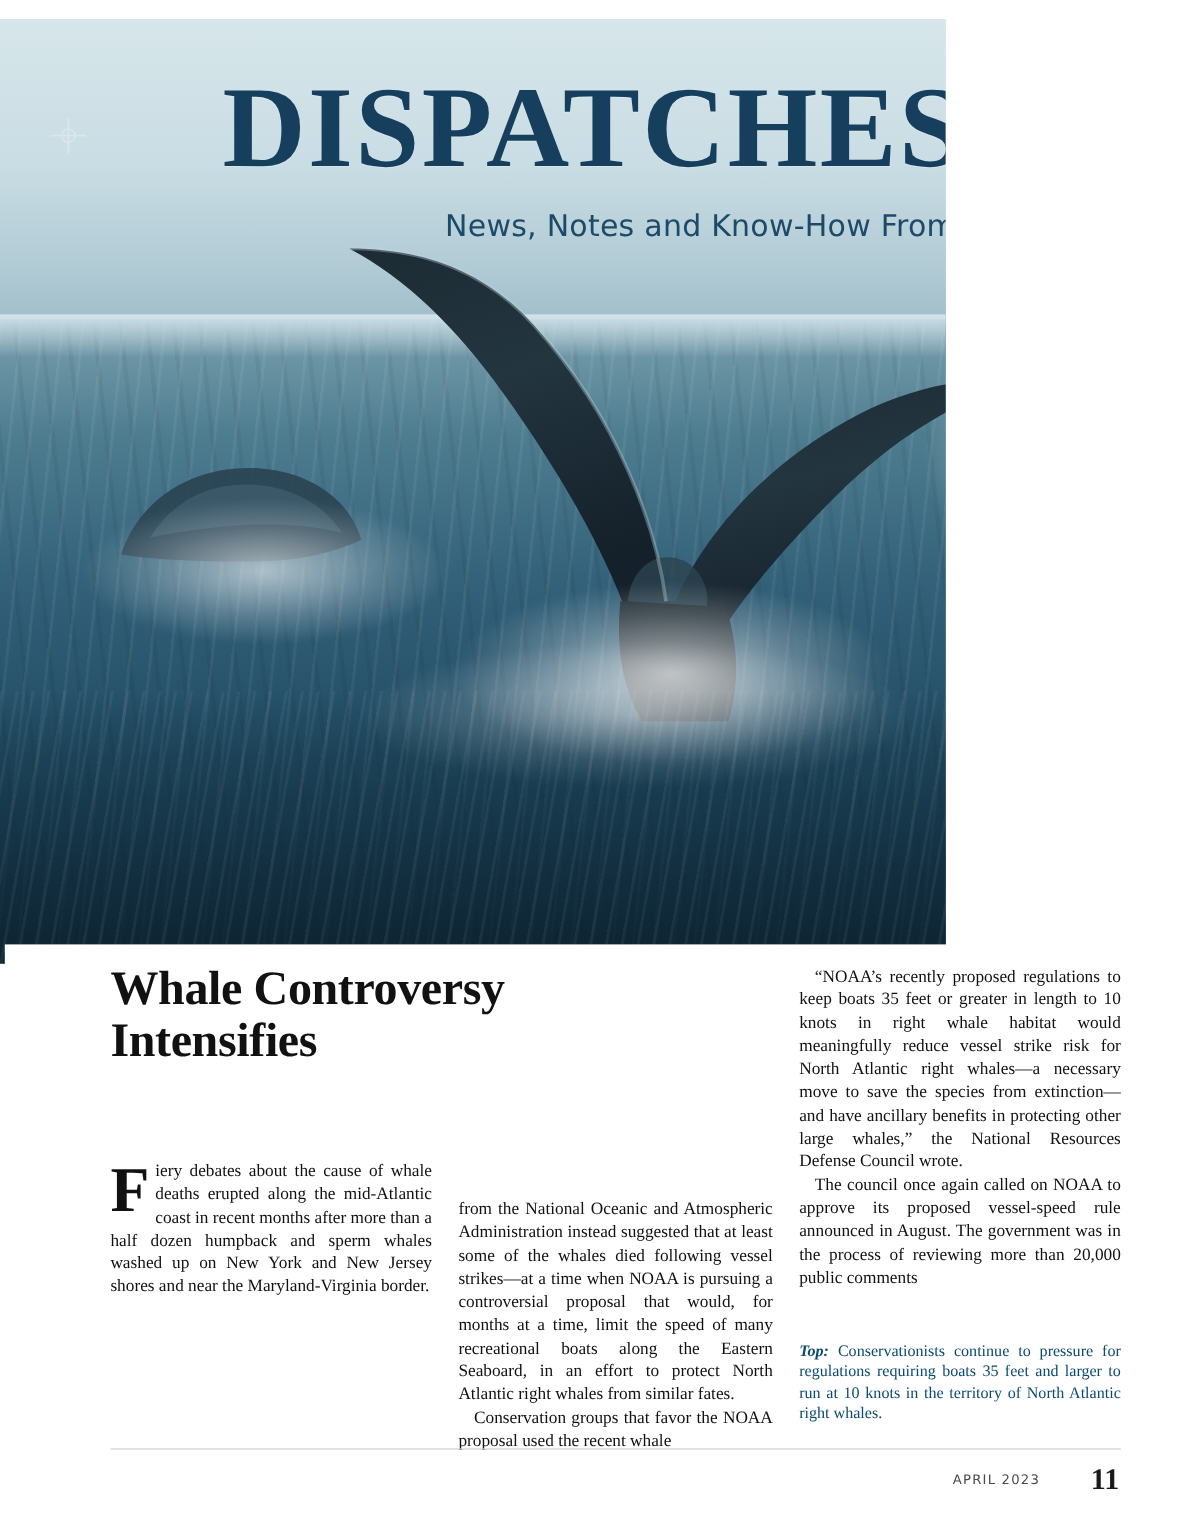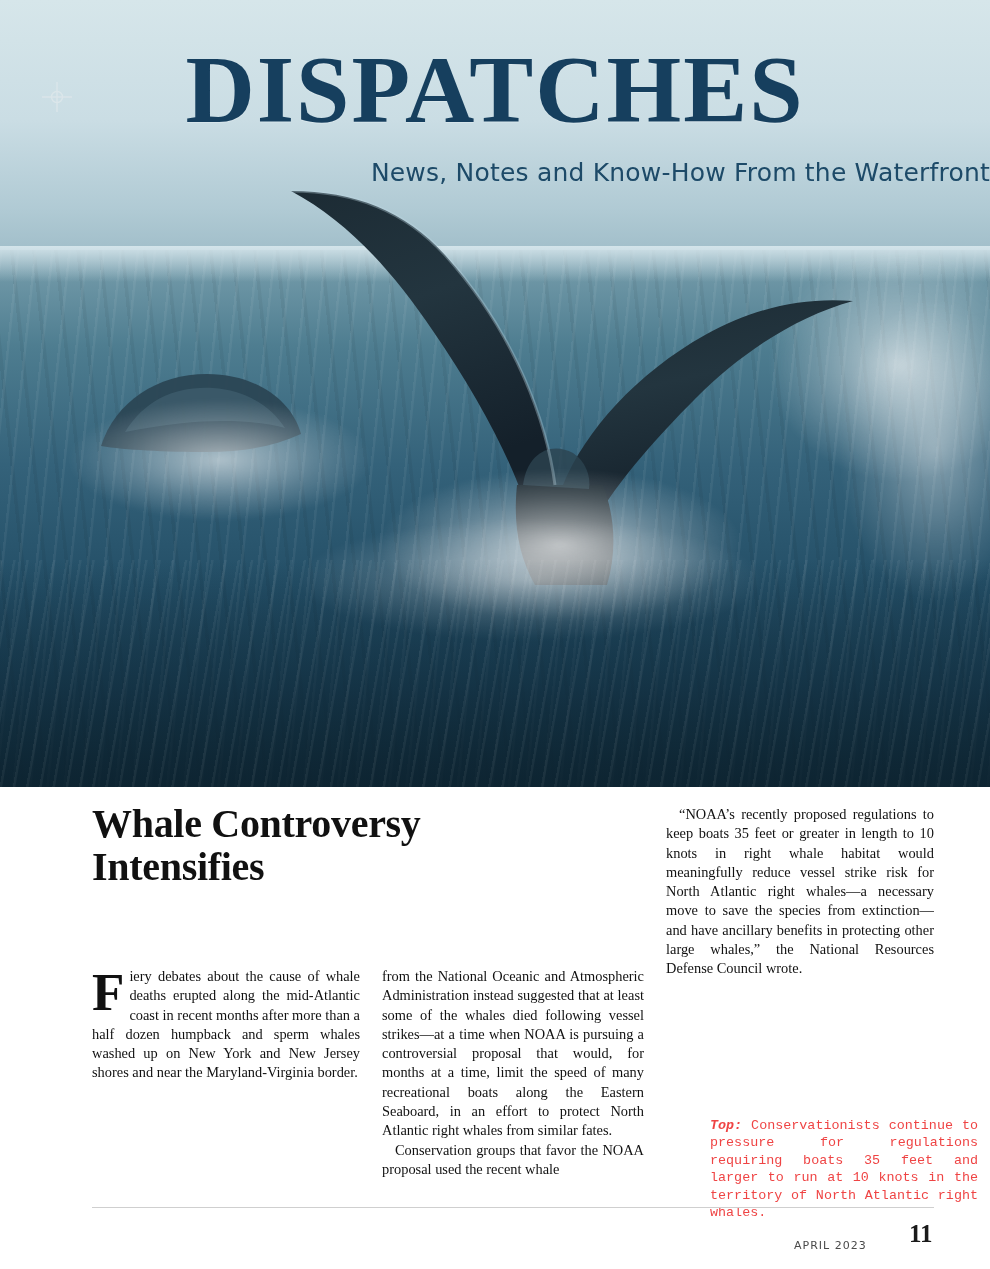--- a/index.html
+++ b/index.html
@@ -17,22 +17,22 @@
 
   .page {
     position: absolute;
     inset: 0;
     background: #ffffff;
   }
 
   
   .hero {
     position: absolute;
-    left: 0; top: 0;
-    width: 990px;
+    left: 0; top: 16px;
+    width: 788px;
     height: 787px;
     overflow: hidden;
     background: linear-gradient(180deg,
         #cfe0e6 0%,
         #c3d7de 14%,
         #9fbcc6 24%,
         #7fa3b1 33%,
         #5d8696 42%,
         #406c7e 52%,
         #2d586b 62%,
@@ -173,64 +173,62 @@
     top: 180px;
     font-family: "Liberation Serif", serif;
     font-size: 14.4px;
     line-height: 1.34;
     color: #111;
     text-align: justify;
   }
   .col p { margin: 0 0 0 0; text-indent: 13px; }
   .col p.first { text-indent: 0; }
   .col1 { left: 88px;  width: 268px; }
-  .col2 { left: 378px; width: 262px; }
+  .col2 { left: 378px; width: 262px; margin-top: 32px; }
   .col3 { left: 662px; width: 268px; top: 18px; }
 
   .dropcap {
     float: left;
     font-family: "Liberation Serif", serif;
     font-size: 53px;
     line-height: 0.82;
     font-weight: bold;
     padding: 4px 5px 0 0;
     color: #111;
   }
 
   .caption {
     position: absolute;
     left: 662px;
     top: 330px;
     width: 268px;
-    font-family: Liberation Mono, monospace;
+    font-family: Liberation Serif, serif;
     font-size: 13.4px;
     line-height: 1.3;
-    color: #ef4444;
+    color: #0c4a6e;
     text-align: justify;
-    margin-left: 44px;
   }
   .caption .lead { font-style: italic; font-weight: bold; }
 
   .footer-rule {
     position: absolute;
     left: 88px;
     top: 420px;
     width: 842px;
     height: 1px;
     background: #cfcfcf;
   }
   .footer-date {
     position: absolute;
     left: 790px;
     top: 440px;
     font-family: "DejaVu Sans", sans-serif;
     font-size: 11px;
     letter-spacing: 1px;
     color: #4a4a4a;
-    margin-top: 12px;
   }
   .footer-page {
     position: absolute;
     left: 905px;
     top: 433px;
     font-family: "Liberation Serif", serif;
     font-weight: bold;
     font-size: 25px;
     color: #1a1a1a;
   }
@@ -310,20 +308,21 @@
       </p>
     </div>
 
     <div class="col col2">
       <p class="first"><span>from the National Oceanic and Atmospheric Administration instead suggested that at least some of the whales died following vessel strikes—at a time when NOAA is pursuing a controversial proposal that would, for months at a time, limit the speed of many recreational boats along the Eastern Seaboard, in an effort to protect North Atlantic right whales from similar fates.</span></p>
       <p><span>Conservation groups that favor the NOAA proposal used the recent whale</span></p>
     </div>
 
     <div class="col col3">
       <p><span>“NOAA’s recently proposed regulations to keep boats 35 feet or greater in length to 10 knots in right whale habitat would meaningfully reduce vessel strike risk for North Atlantic right whales—a necessary move to save the species from extinction—and have ancillary benefits in protecting other large whales,” the National Resources Defense Council wrote.</span></p>
+      <p><span>The council once again called on NOAA to approve its proposed vessel-speed rule announced in August. The government was in the process of reviewing more than 20,000 public comments</span></p>
     </div>
 
     <div class="caption">
       <span class="lead">Top:</span><span> Conservationists continue to pressure for regulations requiring boats 35 feet and larger to run at 10 knots in the territory of North Atlantic right whales.</span>
     </div>
 
     <div class="footer-rule"></div>
     <div class="footer-date">APRIL 2023</div>
     <div class="footer-page">11</div>
   </div>

